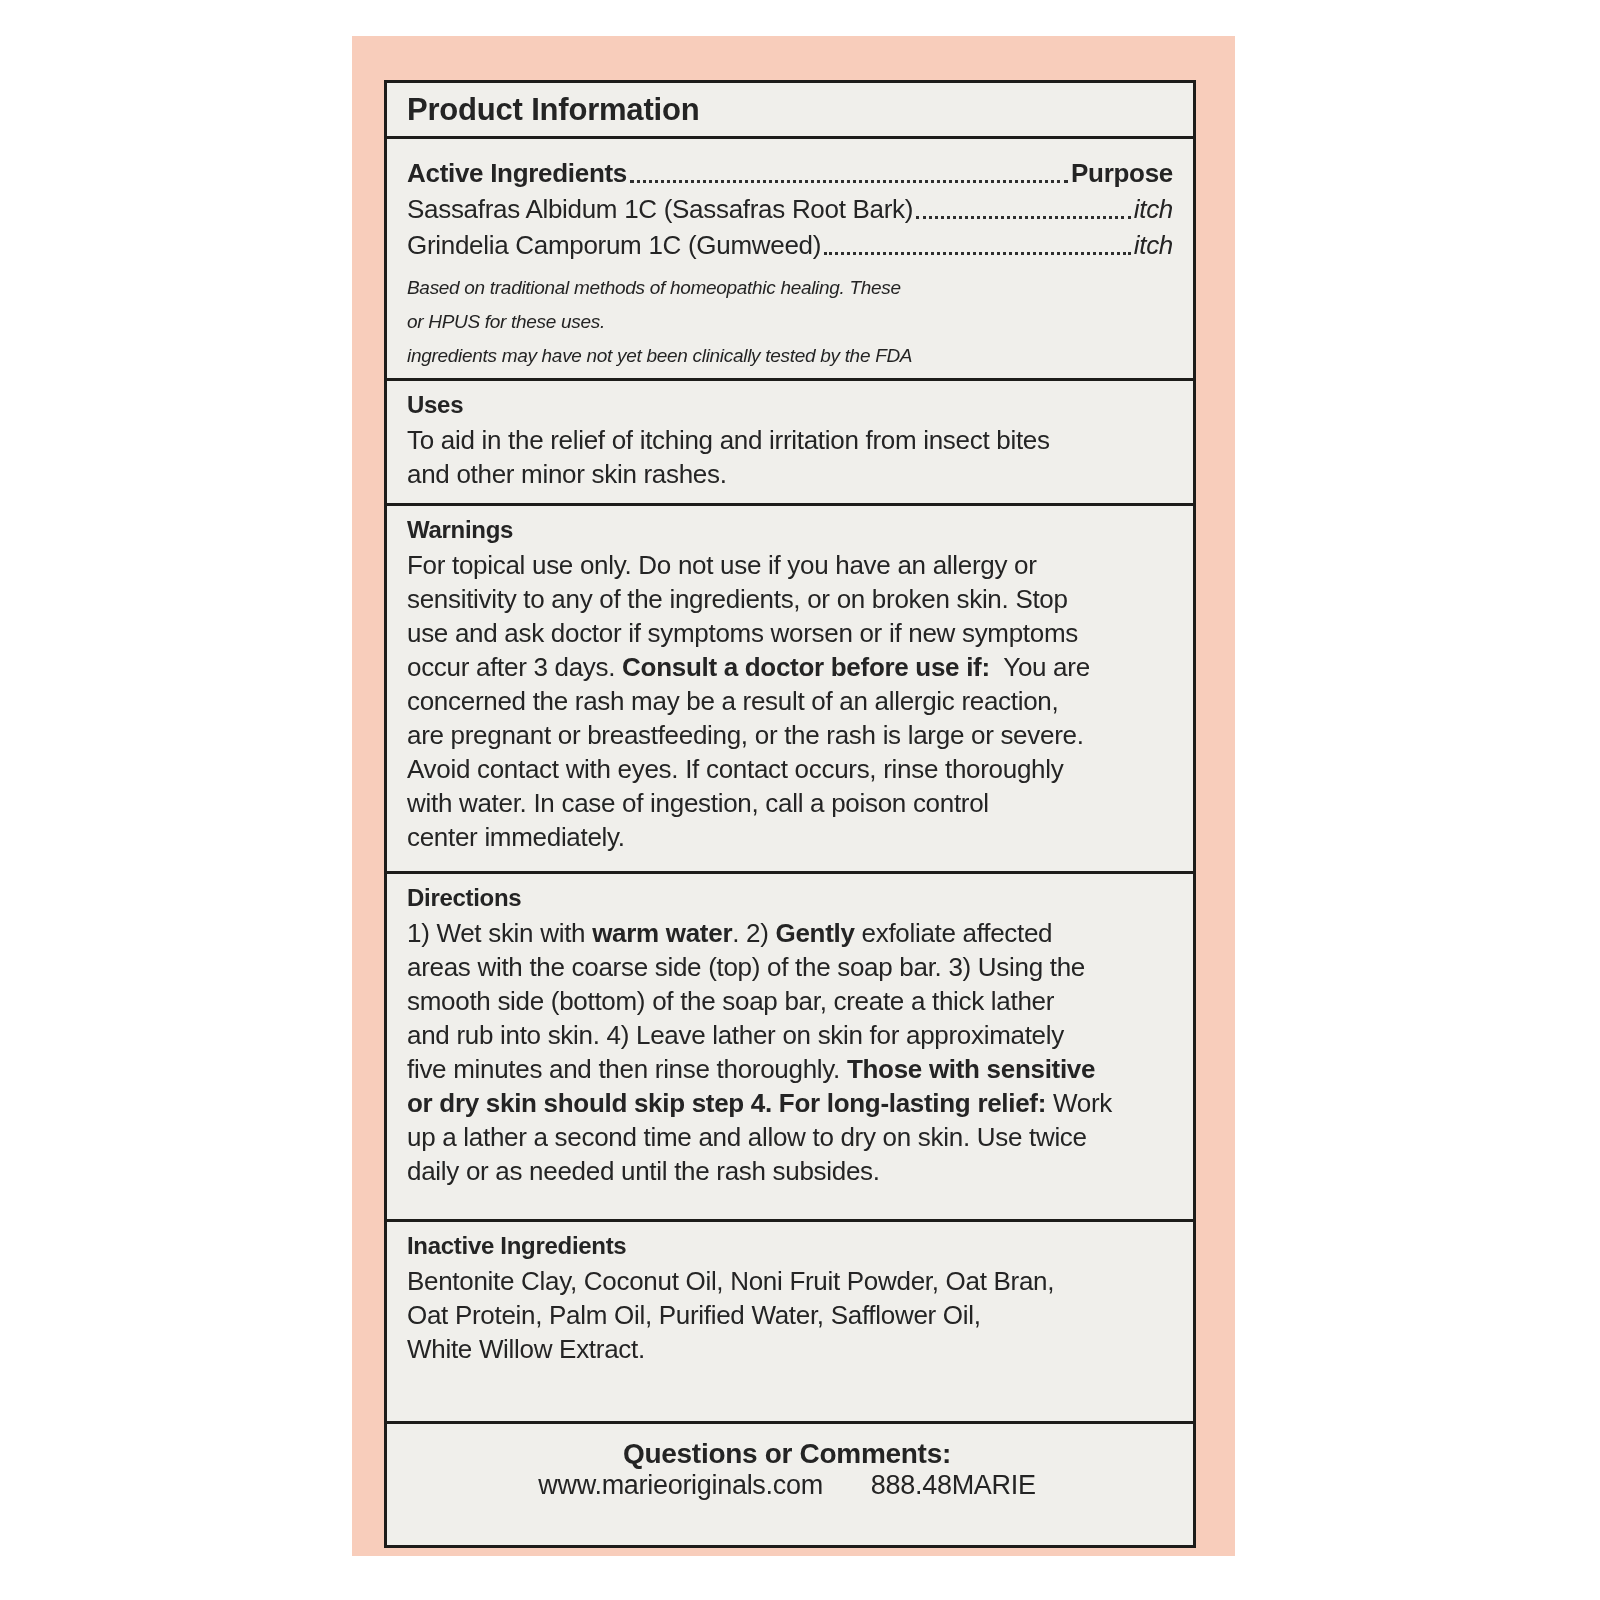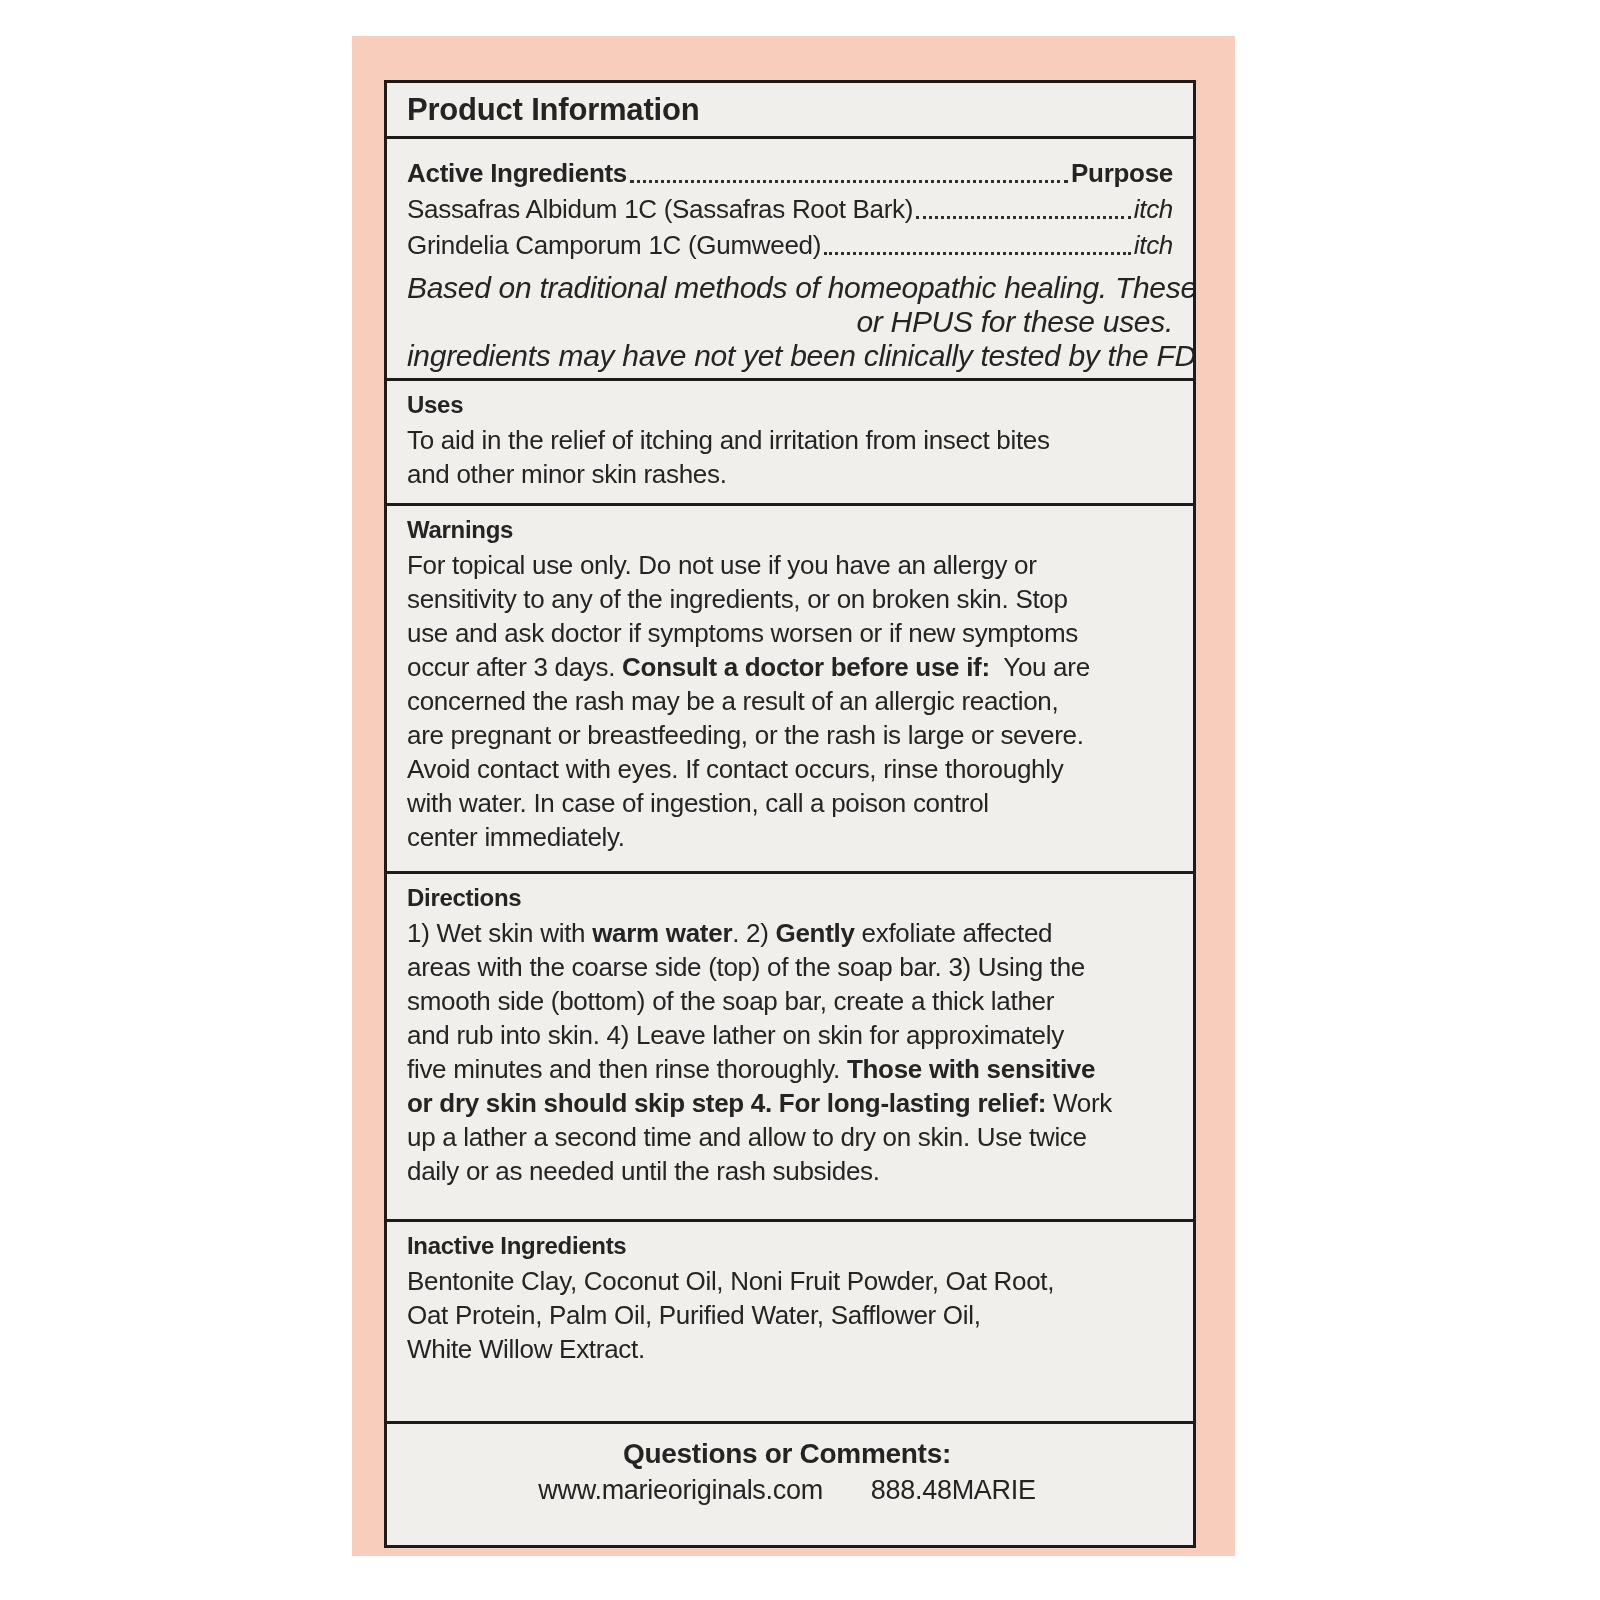--- a/index.html
+++ b/index.html
@@ -27,23 +27,23 @@
   .s-q{height:90px;padding-left:14px;}
   .title{font-size:31px;font-weight:bold;letter-spacing:-0.2px;}
   .heading{font-size:24px;font-weight:bold;letter-spacing:-0.3px;margin-bottom:4px;}
   .tline{white-space:pre;font-size:26px;line-height:34px;letter-spacing:-0.3px;}
   .tline .b{font-weight:bold;}
   .leader-row{display:flex;align-items:flex-end;font-size:26px;line-height:36px;letter-spacing:-0.3px;}
   .leader{flex:1;border-bottom:3px dotted #2e2e2e;margin:0 3px 8px 3px;min-width:30px;}
   .header-row .lr-left,.header-row .lr-right{font-weight:bold;}
   .ing-row .lr-right{font-style:italic;}
   .note{font-style:italic;margin-top:8px;}
-  .note .tline{font-size:30px;text-align:right;}
+  .note .tline{font-size:19px;}
   .q-head{font-weight:bold;font-size:28px;text-align:center;margin-top:4px;letter-spacing:-0.3px;}
-  .q-line{display:flex;justify-content:center;gap:48px;font-size:27px;margin-top:5px;letter-spacing:-0.3px;}
+  .q-line{display:flex;justify-content:center;gap:48px;font-size:27px;letter-spacing:-0.3px;}
 </style>
 </head>
 <body>
 
 <div class="package">
   <div class="label">
 
     <div class="section s-title">
       <div class="title">Product Information</div>
     </div>
@@ -104,21 +104,21 @@
           <div class="tline"><span>five minutes and then rinse thoroughly. </span><span class="b">Those with sensitive</span></div>
           <div class="tline"><span class="b">or dry skin should skip step 4. For long-lasting relief:</span><span> Work</span></div>
           <div class="tline"><span>up a lather a second time and allow to dry on skin. Use twice</span></div>
           <div class="tline"><span>daily or as needed until the rash subsides.</span></div>
         </div>
     </div>
 
     <div class="section s-inactive">
       <div class="heading">Inactive Ingredients</div>
       <div>
-          <div class="tline"><span>Bentonite Clay, Coconut Oil, Noni Fruit Powder, Oat Root,</span></div>
+          <div class="tline"><span>Bentonite Clay, Coconut Oil, Noni Fruit Powder, Oat Bran,</span></div>
           <div class="tline"><span>Oat Protein, Palm Oil, Purified Water, Safflower Oil,</span></div>
           <div class="tline"><span>White Willow Extract.</span></div>
         </div>
     </div>
 
     <div class="section s-q">
       <div class="q-head">Questions or Comments:</div>
       <div class="q-line">
         <span>www.marieoriginals.com</span>
         <span>888.48MARIE</span>

